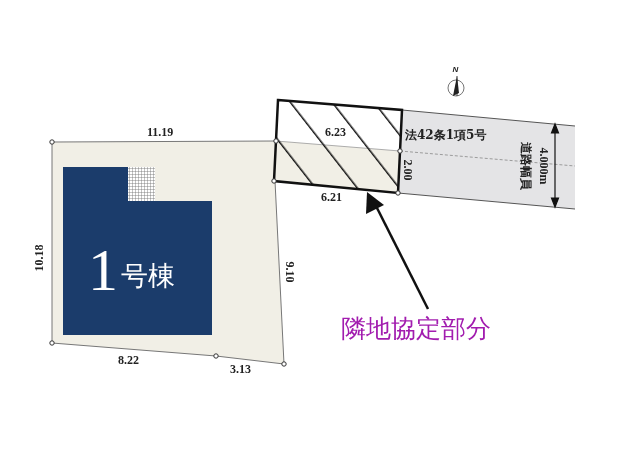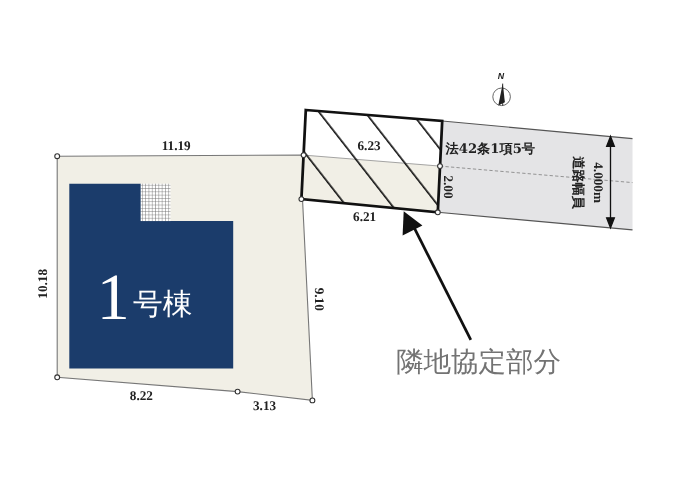--- a/index.html
+++ b/index.html
@@ -3,22 +3,22 @@
 <meta charset="utf-8">
 <style>
   html, body { margin: 0; padding: 0; background: #ffffff; }
   body { width: 620px; height: 453px; position: relative; overflow: hidden;
          font-family: "DejaVu Serif", "Liberation Serif", serif; }
   #plan { position: absolute; left: 0; top: 0; width: 620px; height: 453px; }
   .dim { font-family: "Liberation Serif", "DejaVu Serif", serif; font-weight: bold; font-size: 12px; fill: #222; }
   .bldg-num { font-family: "Liberation Serif", "DejaVu Serif", serif; font-size: 60px; fill: #ffffff; }
   .bldg-sfx { font-family: "DejaVu Sans", "Liberation Sans", sans-serif; font-size: 27px; fill: #ffffff; }
   .road-txt { font-family: "DejaVu Serif", "Liberation Serif", serif; font-weight: bold; font-size: 12px; fill: #222; }
-  .callout { position: absolute; left: 360px; top: 312px; font-family: "DejaVu Sans", "Liberation Sans", sans-serif;
-             font-size: 25px; color: #737373; letter-spacing: 0px; white-space: nowrap; }
+  .callout { position: absolute; left: 341px; top: 312px; font-family: "DejaVu Sans", "Liberation Sans", sans-serif;
+             font-size: 25px; color: #a21caf; letter-spacing: 0px; white-space: nowrap; }
 </style>
 </head>
 <body>
 
 <svg id="plan" viewBox="0 0 620 453" xmlns="http://www.w3.org/2000/svg">
   <defs>
     <pattern id="hatch" patternUnits="userSpaceOnUse" width="33" height="33" patternTransform="rotate(-38)">
       <line x1="0" y1="0" x2="0" y2="33" stroke="#111" stroke-width="3"></line>
     </pattern>
     <pattern id="grid" patternUnits="userSpaceOnUse" width="3" height="3">

